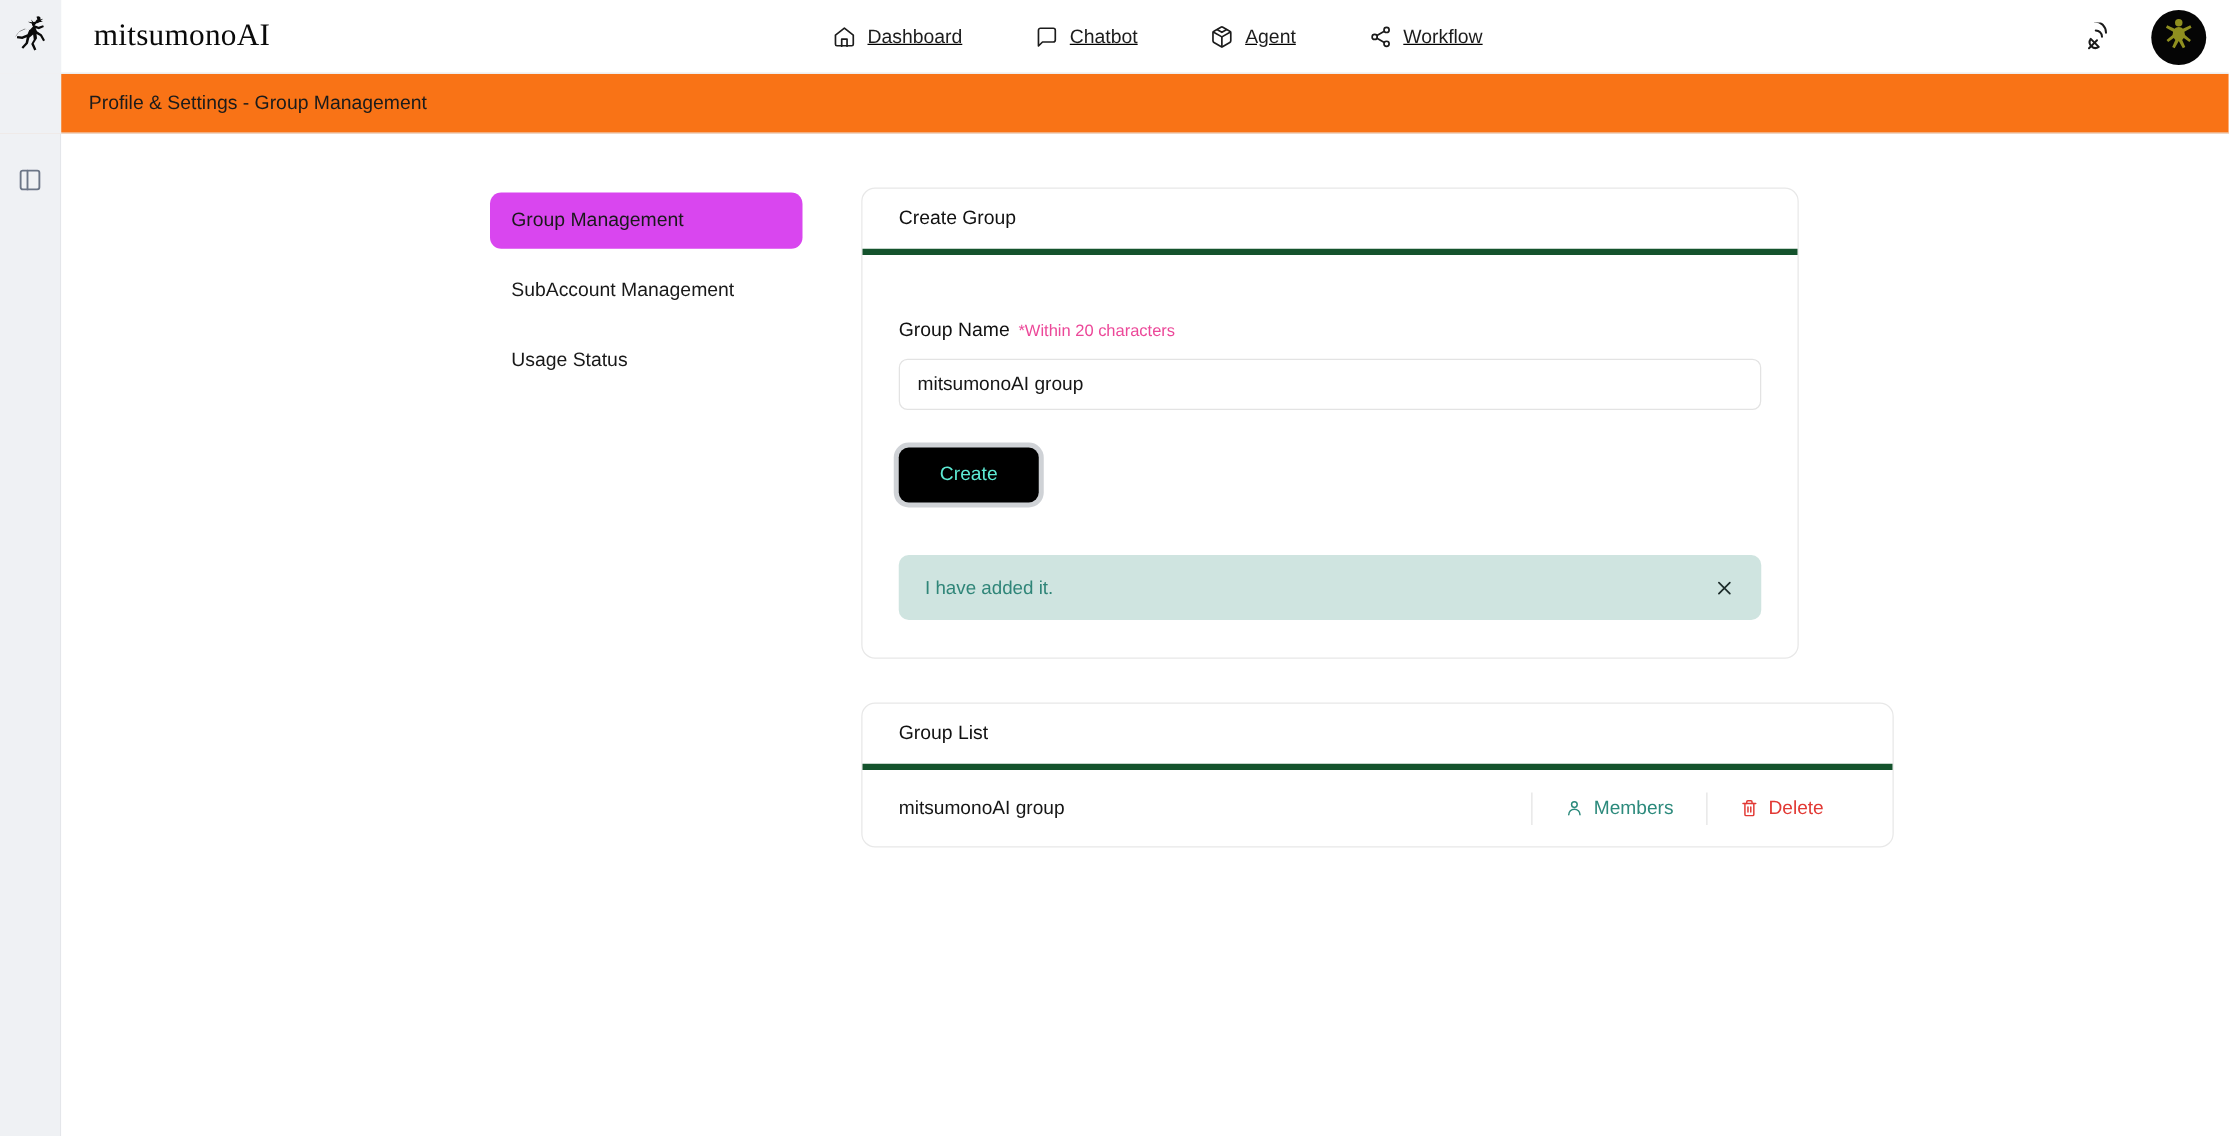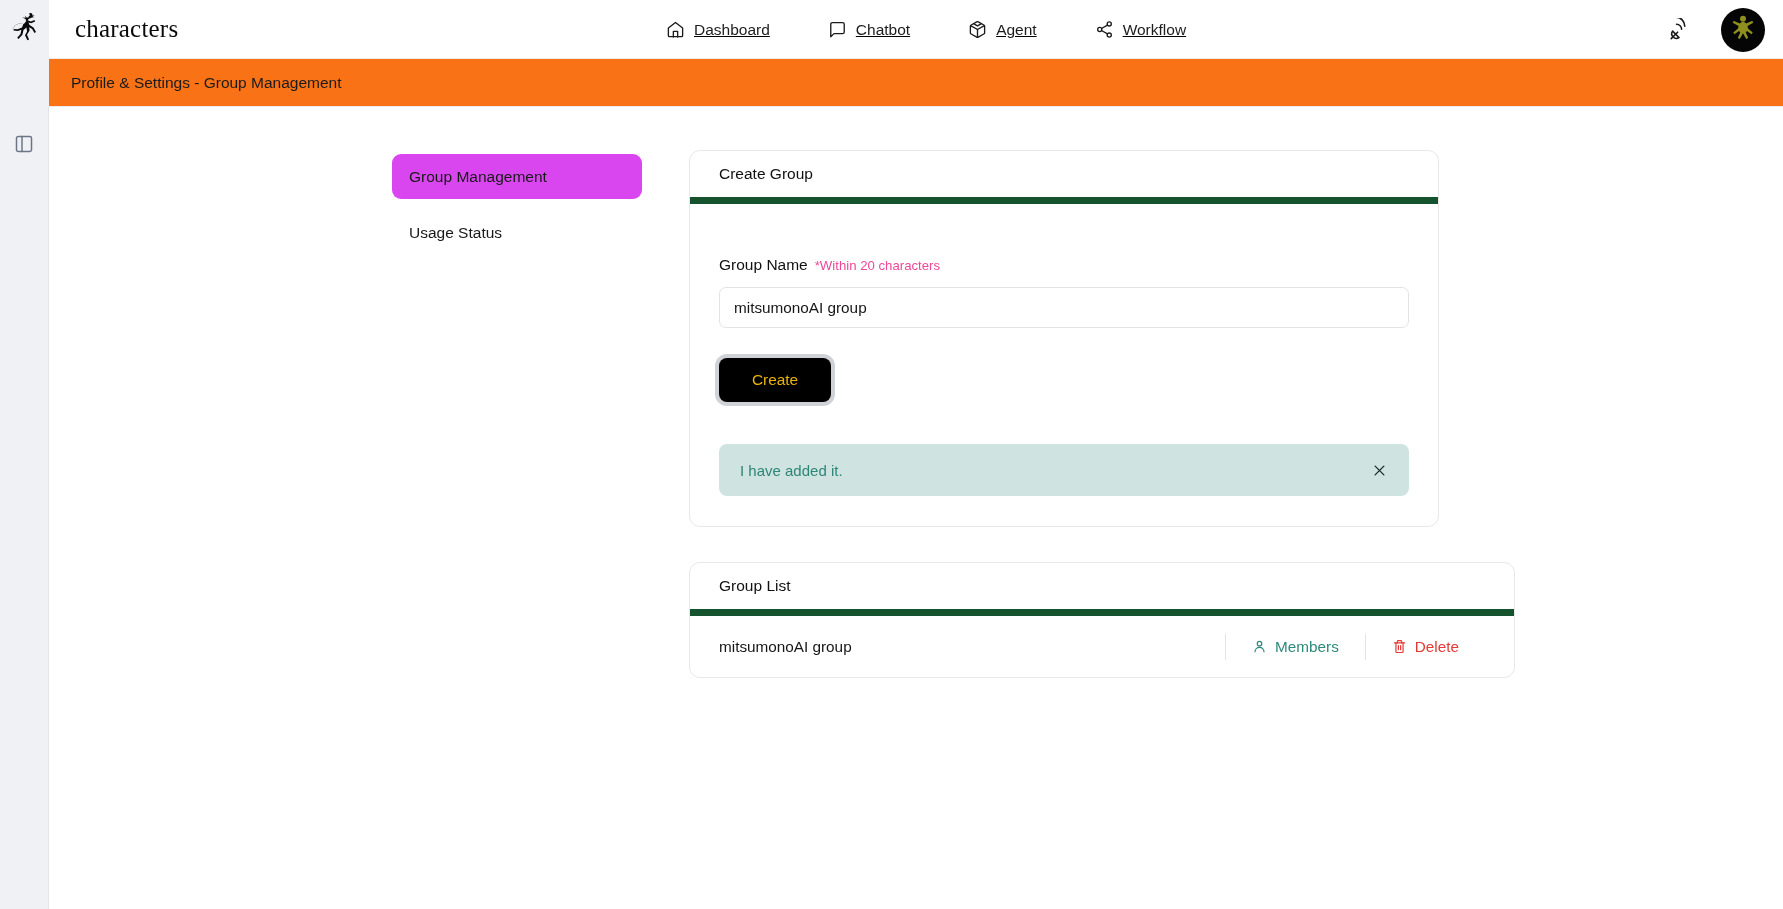--- a/index.html
+++ b/index.html
@@ -172,21 +172,21 @@
     border: 1px solid #e8e8e8;
     border-radius: 11px;
   }
   #create-card { left: 640px; top: 43px; width: 750px; }
   #list-card   { left: 640px; top: 455px; width: 826px; }
   .card-head {
     height: 53px;
     display: flex;
     align-items: center;
     padding: 0 29px;
-    border-bottom: 7px solid #14532d;
+    border-bottom: 5px solid #14532d;
     font-size: 15.5px;
     color: #111111;
   }
   .card-body { padding: 28px 29px 30px 29px; }
 
   .field-label-row {
     display: flex;
     align-items: baseline;
     gap: 7px;
     margin-bottom: 13px;
@@ -209,21 +209,21 @@
     outline: none;
   }
   .text-input::placeholder { color: #9b9b9b; }
 
   .create-btn {
     margin-top: 30px;
     height: 44px;
     min-width: 112px;
     padding: 0 26px;
     background: #000000;
-    color: #eab308;
+    color: #5eead4;
     border: none;
     border-radius: 8px;
     font-family: "Liberation Sans", sans-serif;
     font-size: 15.4px;
     cursor: pointer;
     box-shadow: 0 0 0 4px #cfd2d6;
     display: inline-flex;
     align-items: center;
     justify-content: center;
   }
@@ -279,21 +279,21 @@
   <div class="topbar">
 
     <div class="logo-rail">
       <span class="logo-mark">
         <svg width="28" height="30" viewBox="0 0 28 30" fill="#0a0a0a">
           <path d="M18.2 1.4c.9-.7 2.1-.6 2.8.2.5.6.5 1.4.2 2l2.4-.6-2.1 1.6 1.9.5-3.1.6c-.5.6-1.3.9-2.1.8l-1.6 1.7 3.3 1.2 3.6-1.3.6 1.5-4 1.7-2.6-.8 1.1 2.6 3.9 2.4 2.5 4.6-1.5.9-2.4-4.1-2.9-1.7.4 3.4-2.6 4.2 2.1 4.8-1.7.7-2.4-5.1 2-3.7-.5-3.9-3 2.5-1.1 4.7-3.9 4.1-1.3-1.2 3.3-3.6.9-4.3-3.5 1.3-4.4-.6.3-1.6 3.8.4 4.4-1.9 1.4-3.3-3.5-1-4.3 2-2.6 3.5L1 17.6l3-4.1 5.2-2.4 3.6.9 2.6-2.9c-.6-.5-.9-1.3-.8-2.1l-3.3-1.6 3.5.3-1-2.2 1.9 2 1.6-.1c.2-.8.8-1.5 1.6-1.8z"></path>
         </svg>
       </span>
     </div>
 
-    <div class="brand">characters</div>
+    <div class="brand">mitsumonoAI</div>
 
     <nav class="nav">
 
       <div class="nav-item">
         <span>
           <svg width="19" height="19" viewBox="0 0 24 24" fill="none" stroke="#1c1c1c" stroke-width="1.7" stroke-linecap="round" stroke-linejoin="round">
             <path d="M3 10.2 12 3.2l9 7v9.3a1.5 1.5 0 0 1-1.5 1.5h-15A1.5 1.5 0 0 1 3 19.5z"></path>
             <path d="M9.3 21.5v-7.2h5.4v7.2"></path>
           </svg>
         </span>
@@ -371,20 +371,23 @@
           <path d="M9.6 3v18"></path>
         </svg>
       </div>
     </div>
 
     <div class="content">
 
       <div class="settings-nav">
         <div class="snav-item active">
           <span>Group Management</span>
+        </div>
+        <div class="snav-item">
+          <span>SubAccount Management</span>
         </div>
         <div class="snav-item">
           <span>Usage Status</span>
         </div>
       </div>
 
       <div class="card" id="create-card">
         <div class="card-head">Create Group</div>
         <div class="card-body">
 

